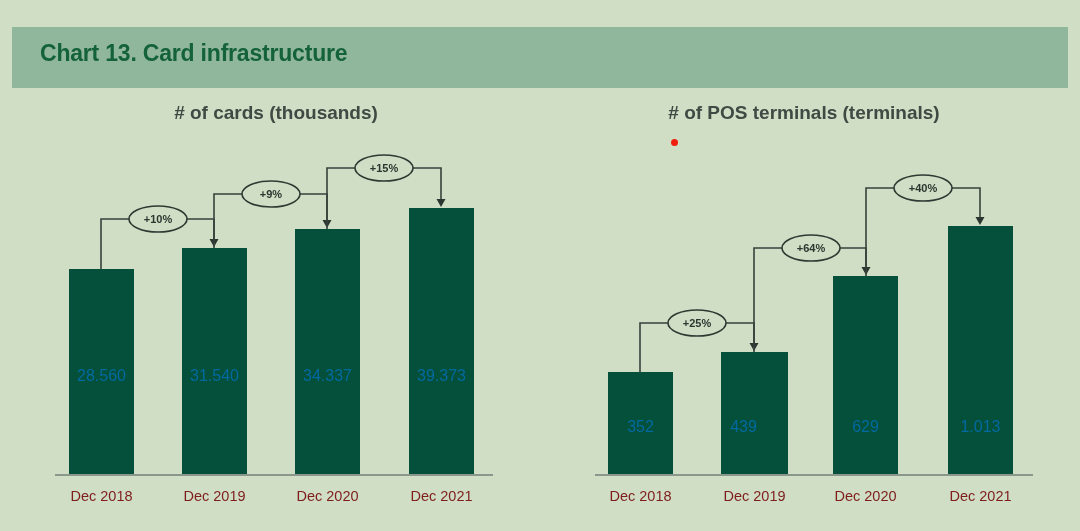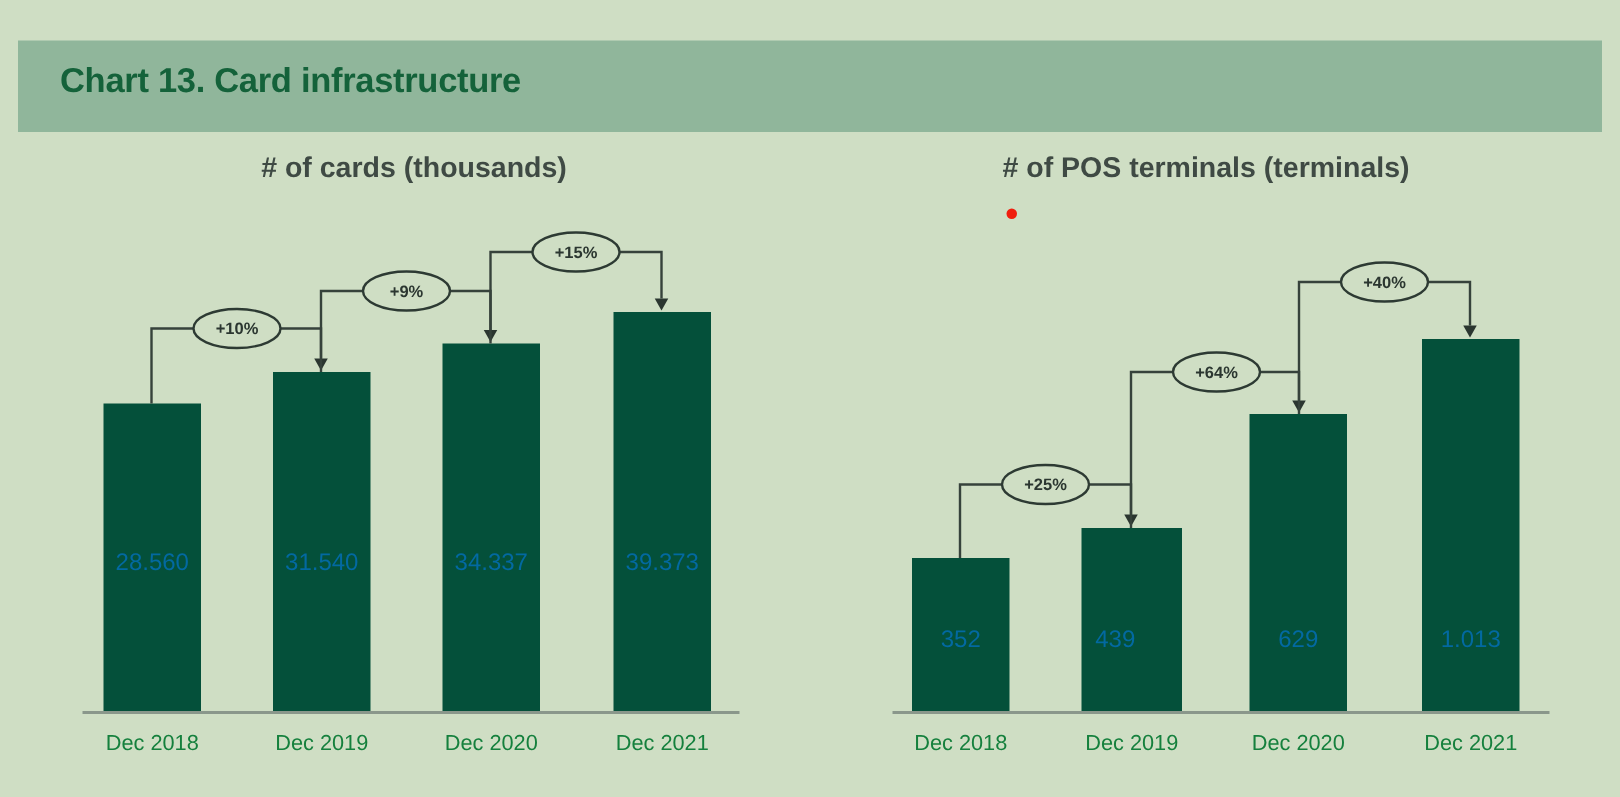--- a/index.html
+++ b/index.html
@@ -85,21 +85,21 @@
   .bar-value {
     position: absolute;
     text-align: center;
     color: #0369a1;
     font-size: 16px;
     white-space: nowrap;
   }
   .tick-label {
     position: absolute;
     text-align: center;
-    color: #15803d;
+    color: #7f1d1d;
     font-size: 14.5px;
     white-space: nowrap;
   }
   
   .callout-svg {
     position: absolute;
     left: 0;
     top: 0;
     width: 528px;
     height: 443px;

